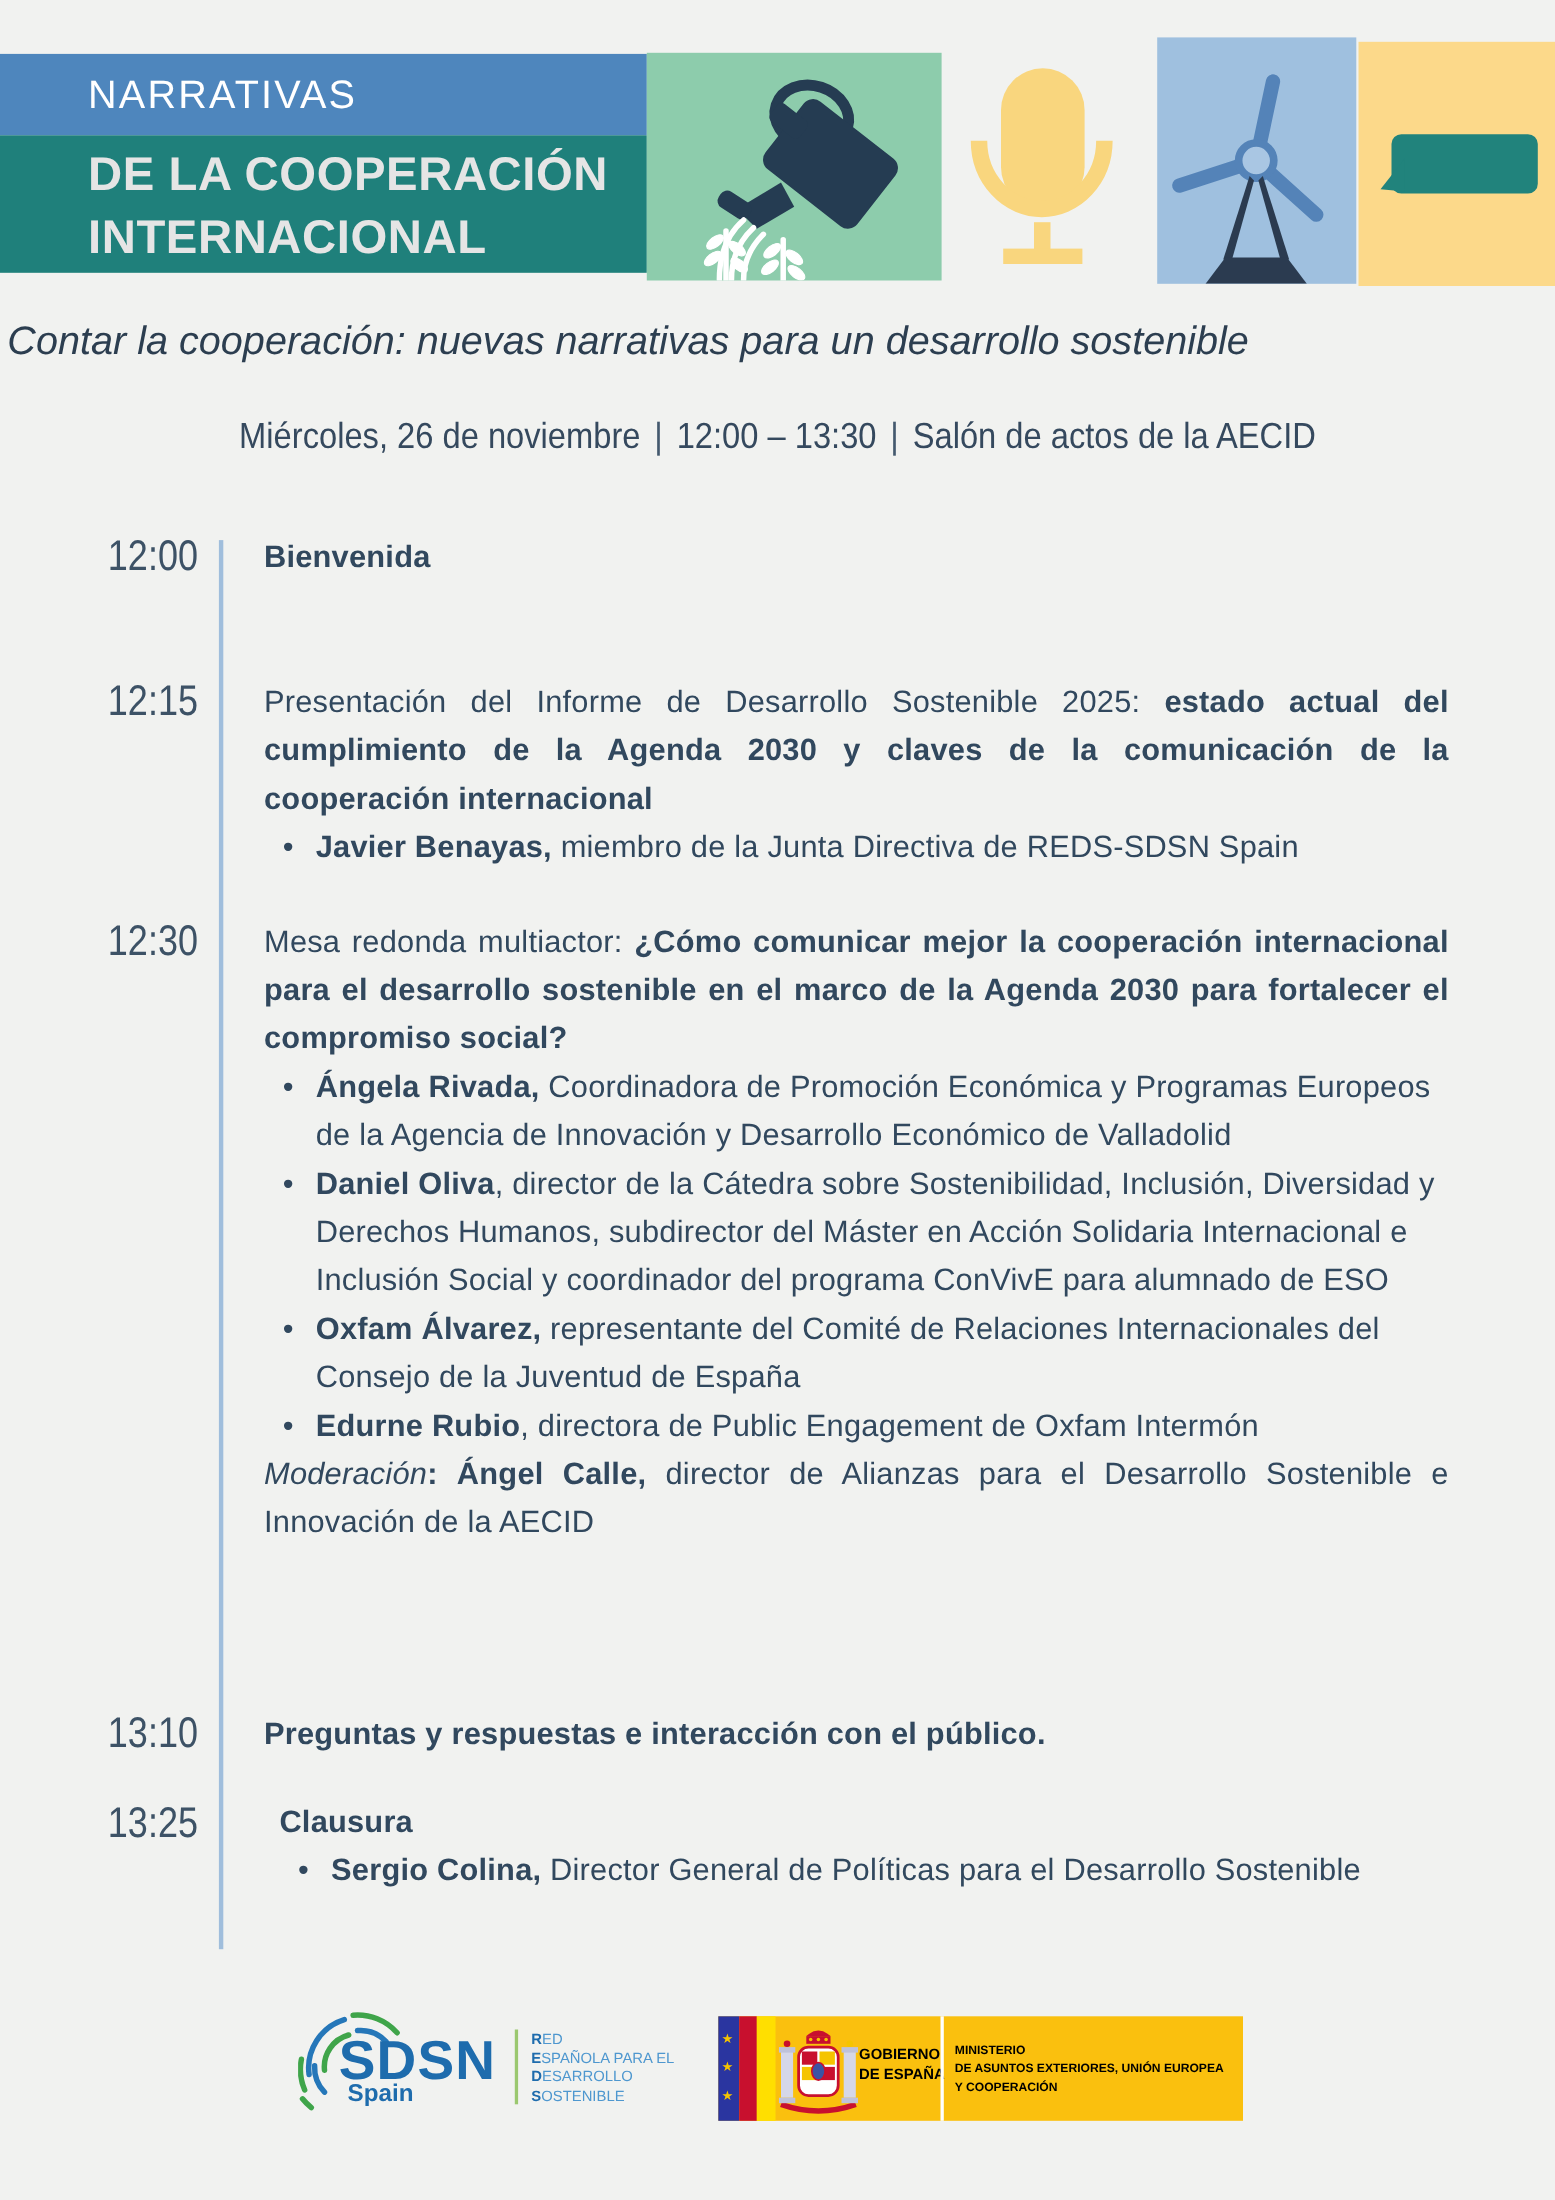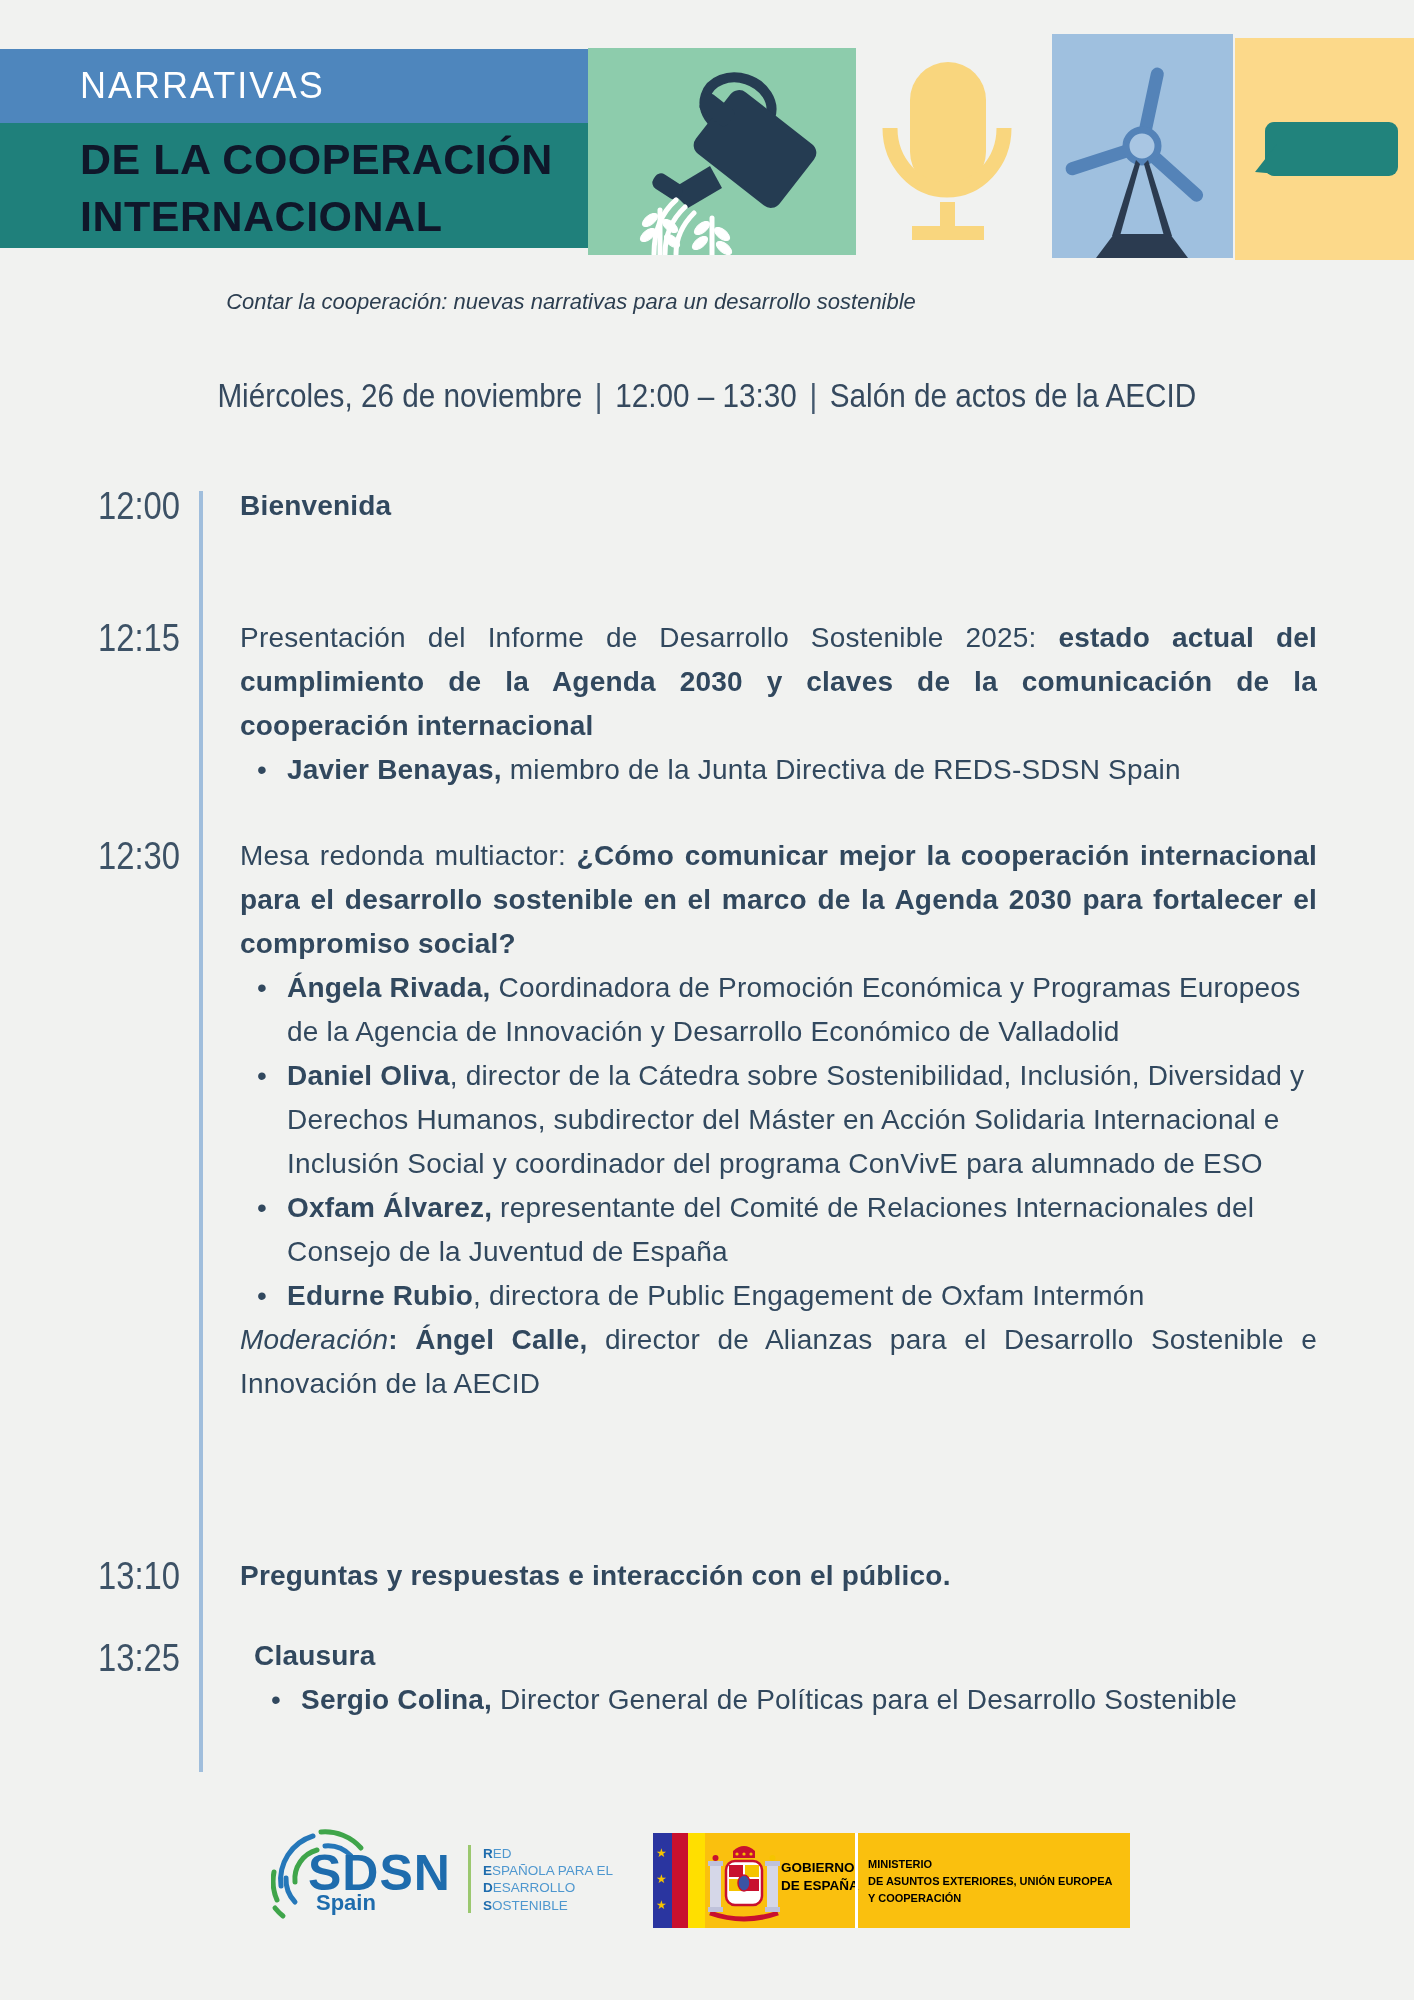--- a/index.html
+++ b/index.html
@@ -9,29 +9,29 @@
     background:#F1F2F0;overflow:hidden;
     font-family:"Liberation Sans",sans-serif;color:#31485E;
   }
   .abs{position:absolute;}
   
   .band-blue{left:0;top:49px;width:588px;height:74px;background:#4E86BD;
     display:flex;align-items:center;padding-left:80px;}
   .band-blue .t{color:#fff;font-size:36px;letter-spacing:2px;font-weight:400;}
   .band-teal{left:0;top:123px;width:588px;height:125px;background:#1F807B;
     padding:8px 0 0 80px;}
-  .band-teal .t{color:#0f172a;font-size:43px;font-weight:bold;line-height:57px;letter-spacing:0.5px;}
+  .band-teal .t{color:#e5e5e5;font-size:43px;font-weight:bold;line-height:57px;letter-spacing:0.5px;}
   .blk-green{left:588px;top:48px;width:268px;height:207px;background:#8DCCAC;}
   .blk-blue{left:1052px;top:34px;width:181px;height:224px;background:#9FC0DF;}
   .blk-yellow{left:1235px;top:38px;width:179px;height:222px;background:#FCD98A;}
   .mic-wrap{left:872px;top:50px;width:150px;height:200px;}
   .blk-green svg,.blk-blue svg,.blk-yellow svg,.mic-wrap svg{display:block;width:100%;height:100%;}
   
   .subtitle{left:0;top:289px;width:1142px;text-align:center;
-    font-style:italic;font-size:22px;color:#2C3E50;}
+    font-style:italic;font-size:36px;color:#2C3E50;}
   .dateline{left:0;top:377px;width:1414px;text-align:center;
     font-size:33px;color:#35495E;}
   .dateline .squeeze{display:inline-block;transform:scaleX(0.9);transform-origin:center top;white-space:nowrap;}
   .dateline .sep{padding:0 14px;font-weight:300;color:#44596E;}
   
   .timeline{left:199px;top:491px;width:4px;height:1281px;background:#A0BEDC;}
   .time{width:180px;text-align:right;font-size:39px;line-height:44px;color:#3D5266;
     transform:scaleX(0.84);transform-origin:100% 0;white-space:nowrap;}
   .content{left:240px;width:1077px;font-size:28px;line-height:44px;letter-spacing:0.2px;}
   .content p{margin:0;text-align:justify;}

